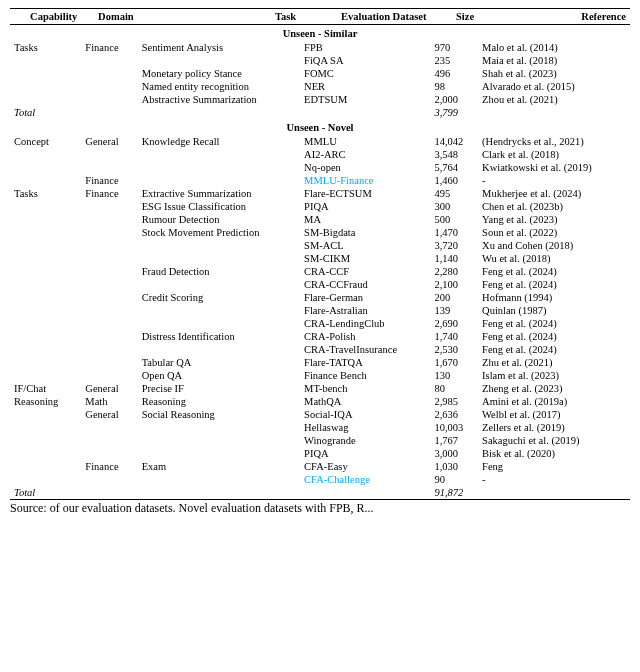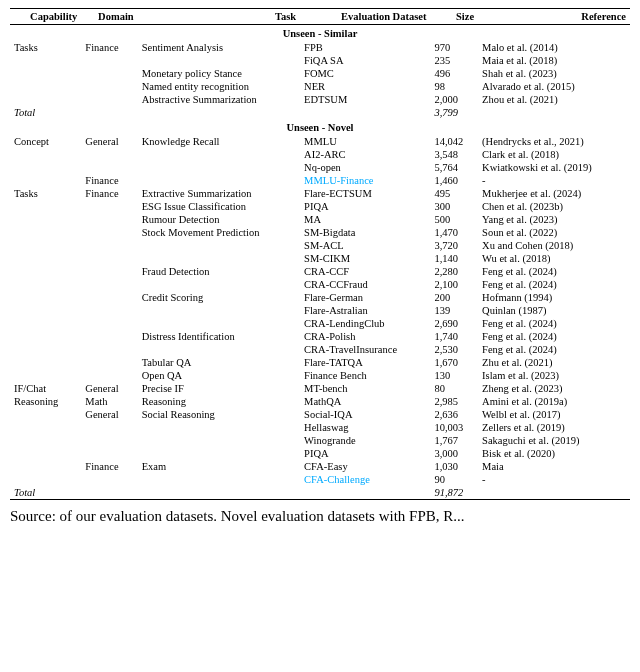--- a/index.html
+++ b/index.html
@@ -32,22 +32,21 @@
       text-align: center;
       font-weight: bold;
       padding: 3px 0 2px 0;
       border-top: none;
     }
     .total-row td {
       font-style: italic;
       padding: 1px 4px;
     }
     .footnote {
-      font-size: 15px;
-      margin-top: 6px;
+      font-size: 12px;
       line-height: 1.4;
     }
     .border-bottom-final td {
       border-bottom: 1px solid #000;
     }
   </style>
 </head>
 <body>
 
 <table>
@@ -315,21 +314,21 @@
         <td>PIQA</td>
         <td>3,000</td>
         <td>Bisk et al. (2020)</td>
       </tr>
       <tr>
         <td></td>
         <td>Finance</td>
         <td>Exam</td>
         <td>CFA-Easy</td>
         <td>1,030</td>
-        <td>Maia</td>
+        <td>Feng</td>
       </tr>
       <tr>
         <td></td>
         <td></td>
         <td></td>
         <td style="color: rgb(0, 170, 255);">CFA-Challenge</td>
         <td>90</td>
         <td>-</td>
       </tr>
       <tr class="total-row border-bottom-final">

